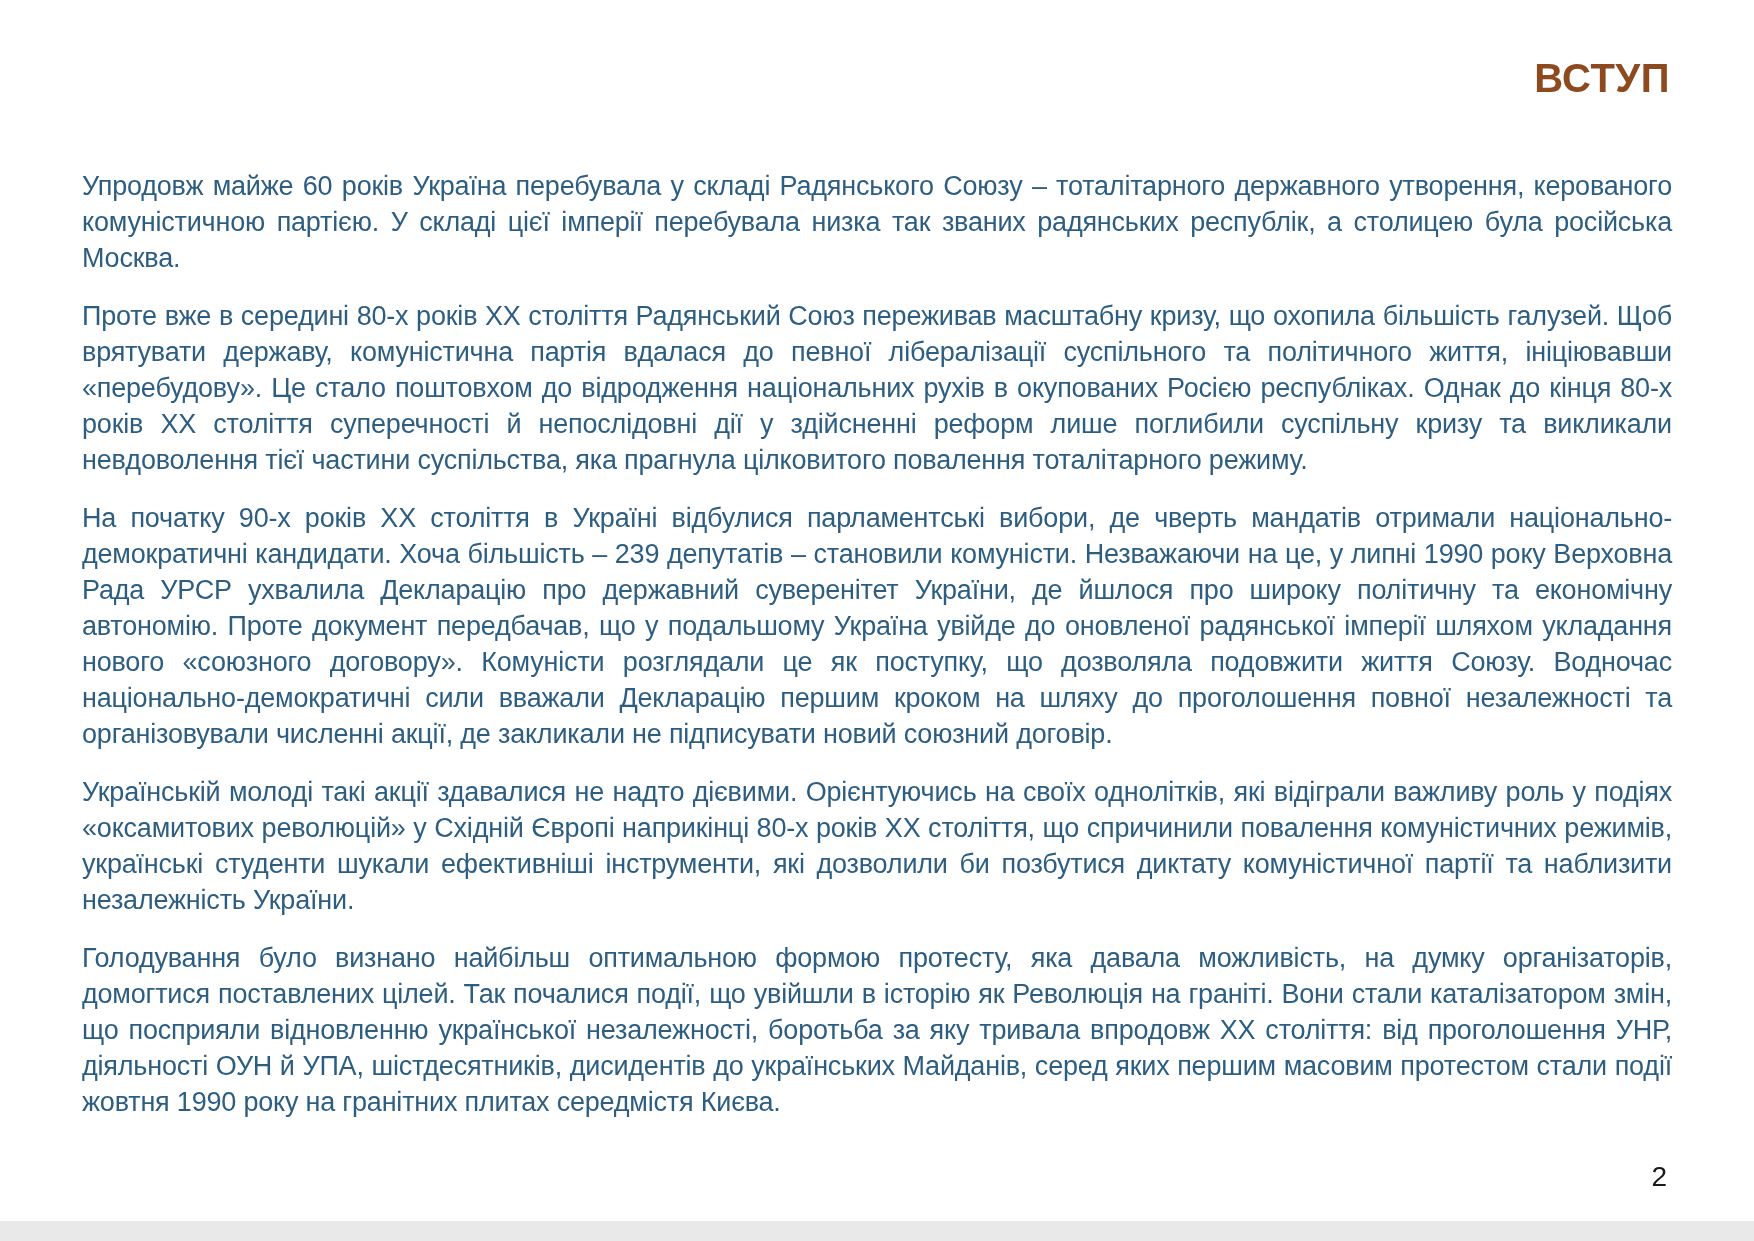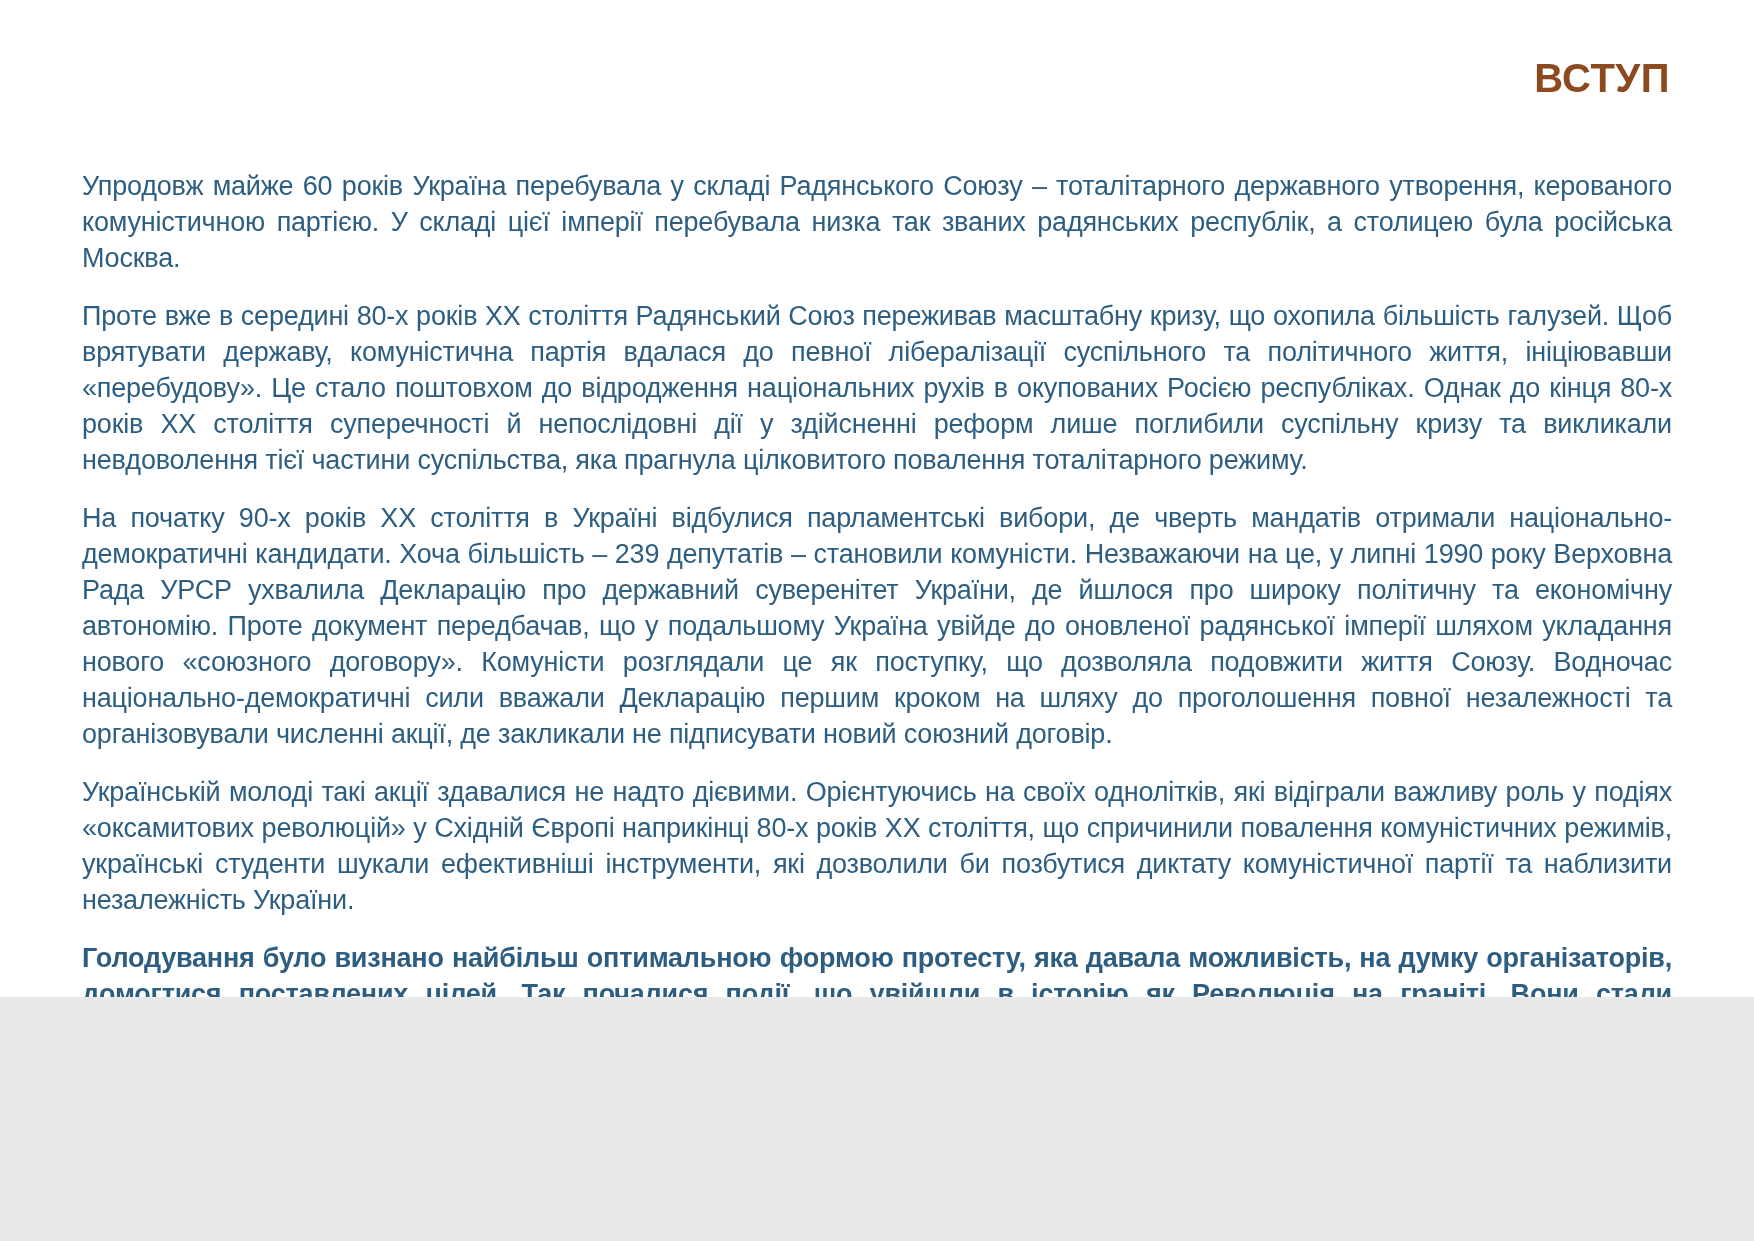--- a/index.html
+++ b/index.html
@@ -11,21 +11,21 @@
   * { box-sizing: border-box; }
   html, body {
     margin: 0;
     padding: 0;
     background: #e9e9e9;
     font-family: "Liberation Sans", sans-serif;
   }
   .page {
     position: relative;
     width: 1754px;
-    height: 997px;
+    height: 1221px;
     background: var(--color-background);
     overflow: hidden;
     margin: 0 auto;
   }
   .doc-title {
     position: absolute;
     top: 56px;
     right: 84px;
     font-size: 40px;
     font-weight: bold;
@@ -42,21 +42,21 @@
   .body-par {
     margin: 0 0 22px 0;
     font-size: 27px;
     line-height: 36px;
     letter-spacing: -0.2px;
     color: var(--color-body_text);
     text-align: justify;
     text-justify: inter-word;
     hyphens: none;
   }
-  .body-par:last-child { margin-bottom: 0; font-weight: bold; }
+  .body-par:last-child { margin-bottom: 0; }
   .page-number {
     position: absolute;
     top: 1161px;
     right: 87px;
     font-size: 28px;
     color: var(--color-page_number);
   }
 </style>
 </head>
 <body>

